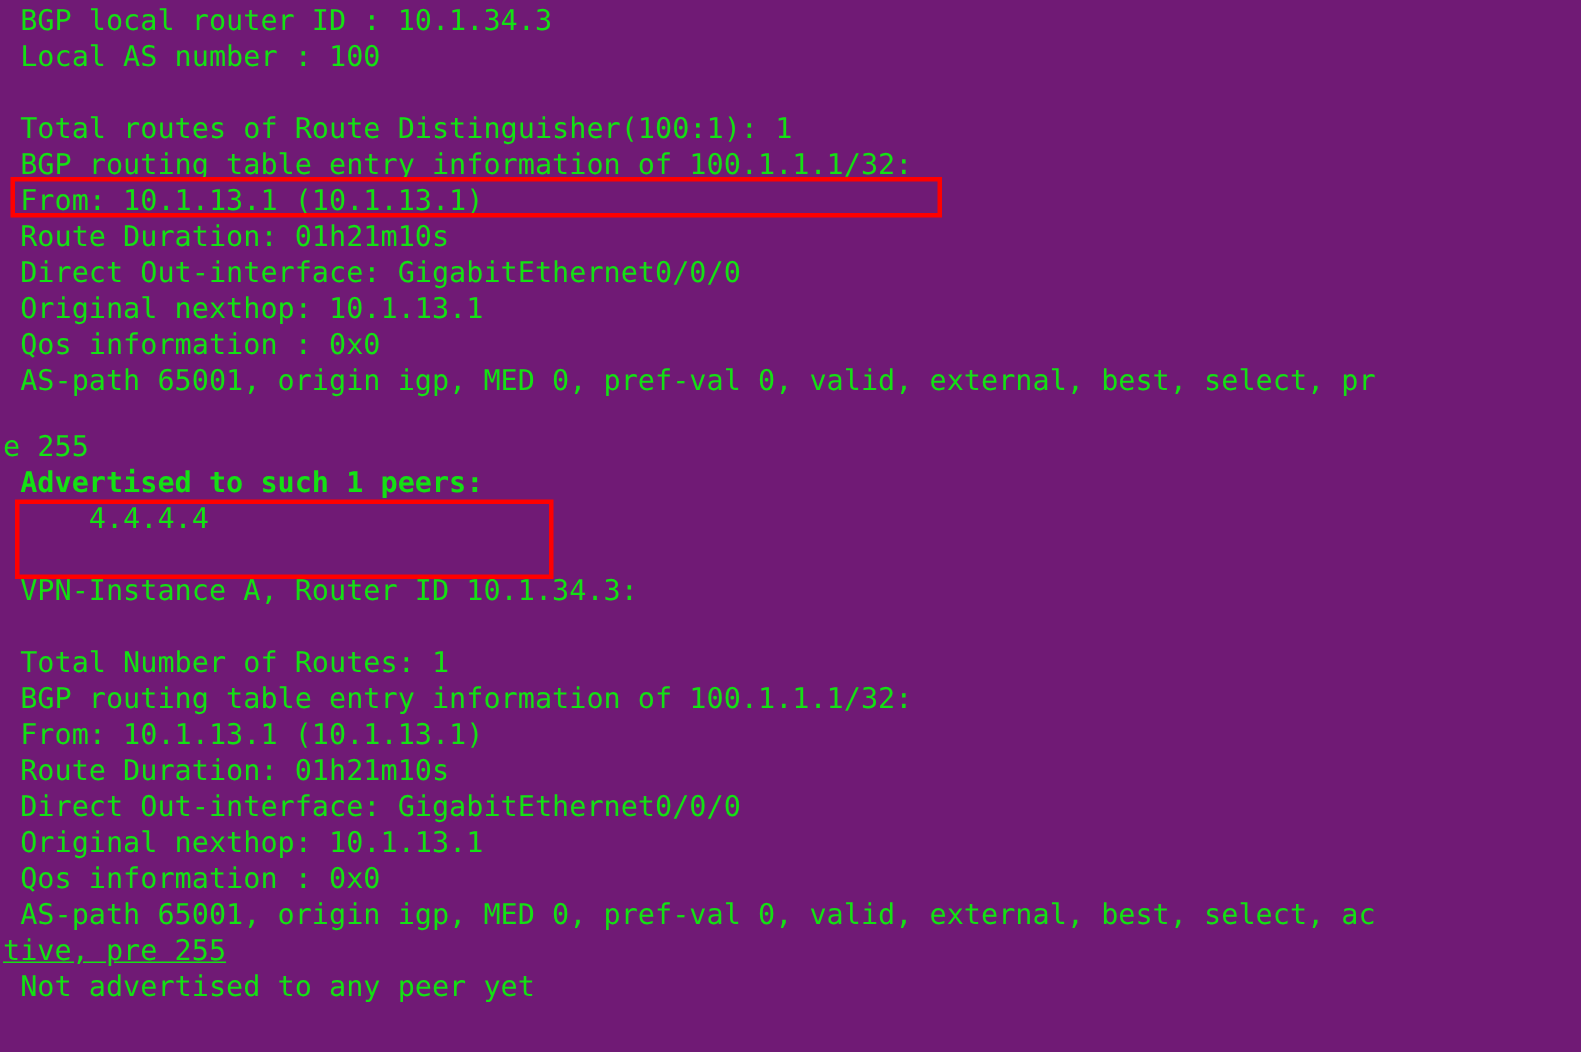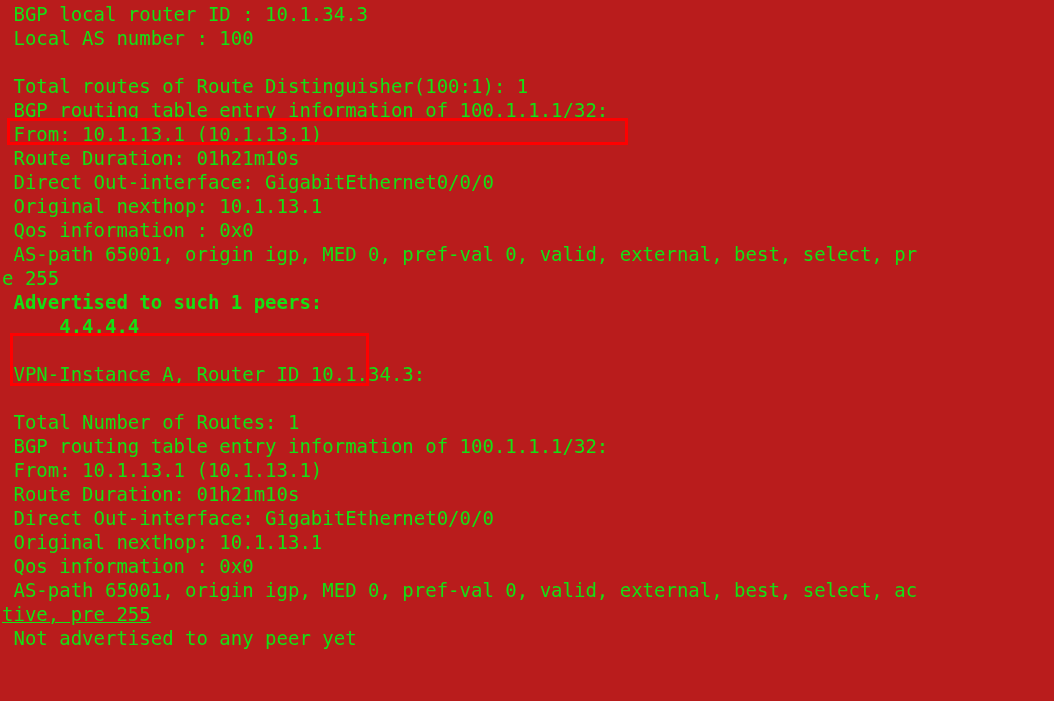--- a/index.html
+++ b/index.html
@@ -4,21 +4,21 @@
 <style>
   html, body {
     margin: 0;
     padding: 0;
     background: #000000;
   }
   #terminal {
     position: relative;
     width: 1054px;
     height: 701px;
-    background: #b91c1c;
+    background: #701a75;
     overflow: hidden;
     font-family: "DejaVu Sans Mono", "Liberation Mono", monospace;
     font-size: 19px;
     line-height: 24px;
     letter-spacing: 0px;
   }
   #lines {
     position: absolute;
     left: 2px;
     top: 2px;
@@ -52,23 +52,23 @@
       <div class="line" style="color: rgb(20, 224, 20);"> Local AS number : 100</div>
       <div class="line blank" style="color: transparent;"> </div>
       <div class="line" style="color: rgb(20, 224, 20);"> Total routes of Route Distinguisher(100:1): 1</div>
       <div class="line" style="color: rgb(20, 224, 20);"> BGP routing table entry information of 100.1.1.1/32:</div>
       <div class="line" style="color: rgb(20, 224, 20);"> From: 10.1.13.1 (10.1.13.1)</div>
       <div class="line" style="color: rgb(20, 224, 20);"> Route Duration: 01h21m10s</div>
       <div class="line" style="color: rgb(20, 224, 20);"> Direct Out-interface: GigabitEthernet0/0/0</div>
       <div class="line" style="color: rgb(20, 224, 20);"> Original nexthop: 10.1.13.1</div>
       <div class="line" style="color: rgb(20, 224, 20);"> Qos information : 0x0</div>
       <div class="line" style="color: rgb(20, 224, 20);"> AS-path 65001, origin igp, MED 0, pref-val 0, valid, external, best, select, pr</div>
-      <div class="line" style="color: rgb(20, 224, 20);">e 255</div>
+      <div class="line" style="color: rgb(20, 224, 20); margin-top: 20px;">e 255</div>
       <div class="line" style="color: rgb(20, 224, 20); font-weight: bold;"> Advertised to such 1 peers:</div>
-      <div class="line" style="color: rgb(20, 224, 20); font-weight: bold;">     4.4.4.4</div>
+      <div class="line" style="color: rgb(20, 224, 20);">     4.4.4.4</div>
       <div class="line blank" style="color: transparent;"> </div>
       <div class="line" style="color: rgb(20, 224, 20);"> VPN-Instance A, Router ID 10.1.34.3:</div>
       <div class="line blank" style="color: transparent;"> </div>
       <div class="line" style="color: rgb(20, 224, 20);"> Total Number of Routes: 1</div>
       <div class="line" style="color: rgb(20, 224, 20);"> BGP routing table entry information of 100.1.1.1/32:</div>
       <div class="line" style="color: rgb(20, 224, 20);"> From: 10.1.13.1 (10.1.13.1)</div>
       <div class="line" style="color: rgb(20, 224, 20);"> Route Duration: 01h21m10s</div>
       <div class="line" style="color: rgb(20, 224, 20);"> Direct Out-interface: GigabitEthernet0/0/0</div>
       <div class="line" style="color: rgb(20, 224, 20);"> Original nexthop: 10.1.13.1</div>
       <div class="line" style="color: rgb(20, 224, 20);"> Qos information : 0x0</div>

